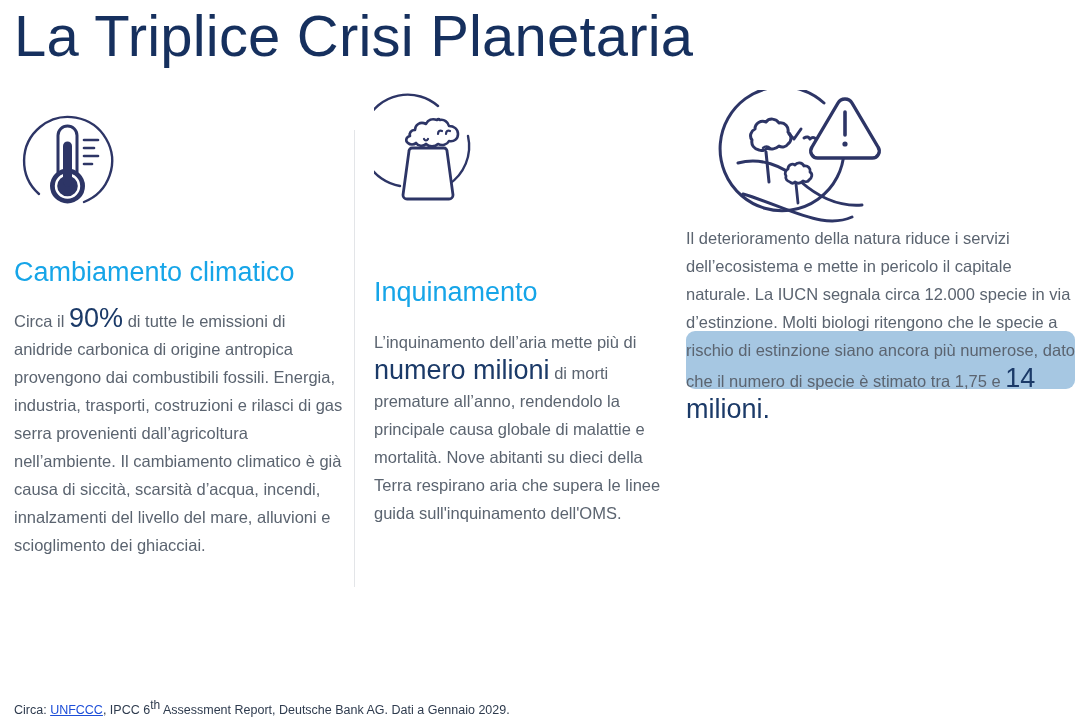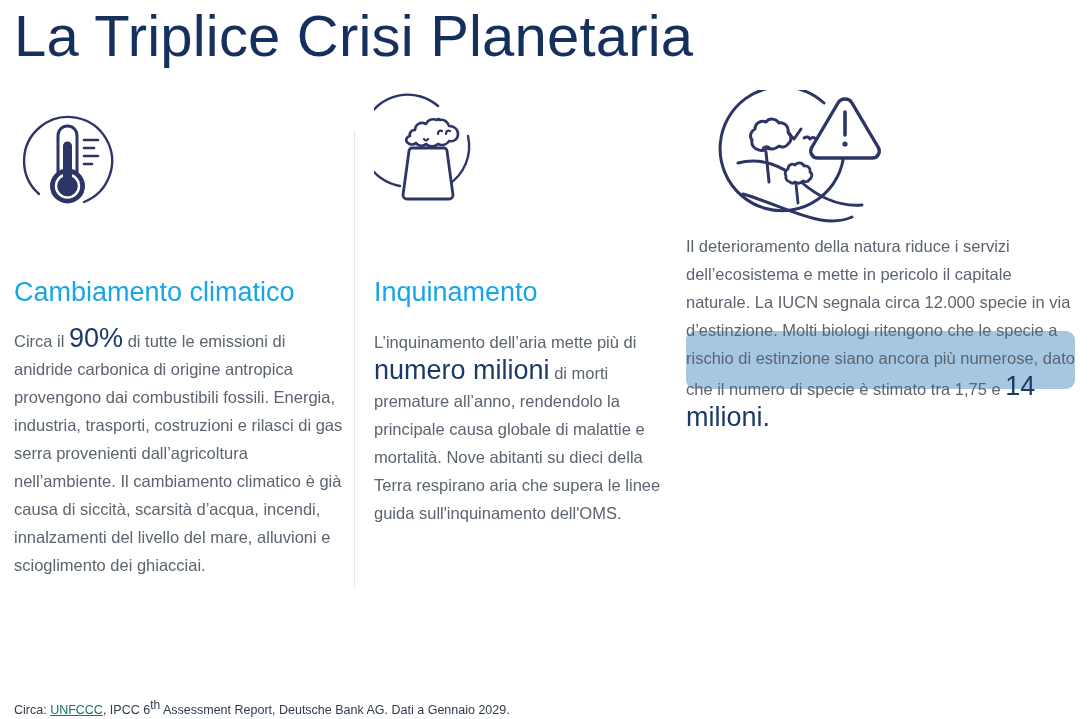--- a/index.html
+++ b/index.html
@@ -72,28 +72,28 @@
     line-height: 28px;
     color: #5b6470;
     font-weight: 400;
   }
   .col-body .big {
     font-size: 27px;
     color: #1b3a68;
     line-height: 28px;
   }
 
-  #column-climate .col-heading { margin-top: 56px; }
+  #column-climate .col-heading { margin-top: 36px; }
   #column-climate .col-body    { margin-top: 16px; }
 
   #column-pollution .col-heading { margin-top: 56px; }
   #column-pollution .col-body    { margin-top: 20px; }
 
   #column-biodiv .col-heading { margin-top: 10px; }
-  #column-biodiv .col-body    { margin-top: 12px; position: relative; z-index: 2; }
+  #column-biodiv .col-body    { margin-top: 4px; position: relative; z-index: 2; }
 
   
   #text-highlight {
     position: absolute;
     left: 686px;
     top: 331px;
     width: 389px;
     height: 58px;
     background: #a6c7e2;
     border-radius: 9px;
@@ -105,21 +105,21 @@
     position: absolute;
     left: 14px;
     top: 697px;
     font-size: 12.5px;
     line-height: 16px;
     color: #2e3b4e;
     white-space: nowrap;
   }
   #footnote .lnk {
     text-decoration: underline;
-    color: #0f766e;
+    color: #1d4ed8;
   }
   #footnote sup { font-size: 12px; }
 </style>
 </head>
 <body>
 
 <div id="page-title">La Triplice Crisi Planetaria</div>
 
 <div class="divider"></div>
 

